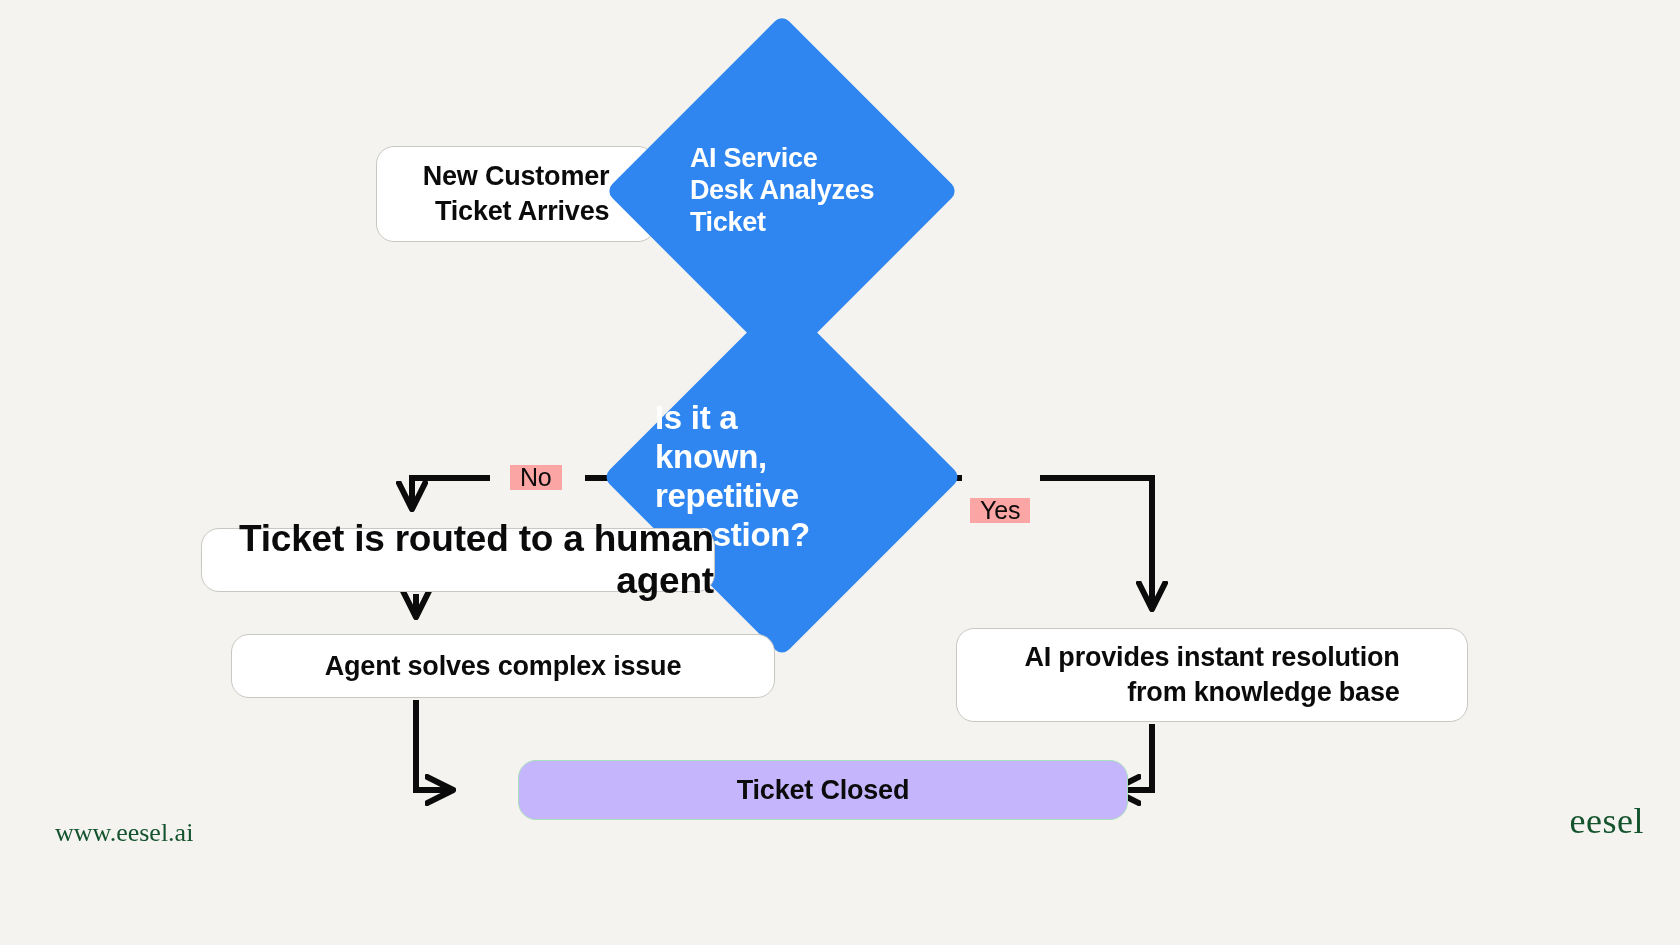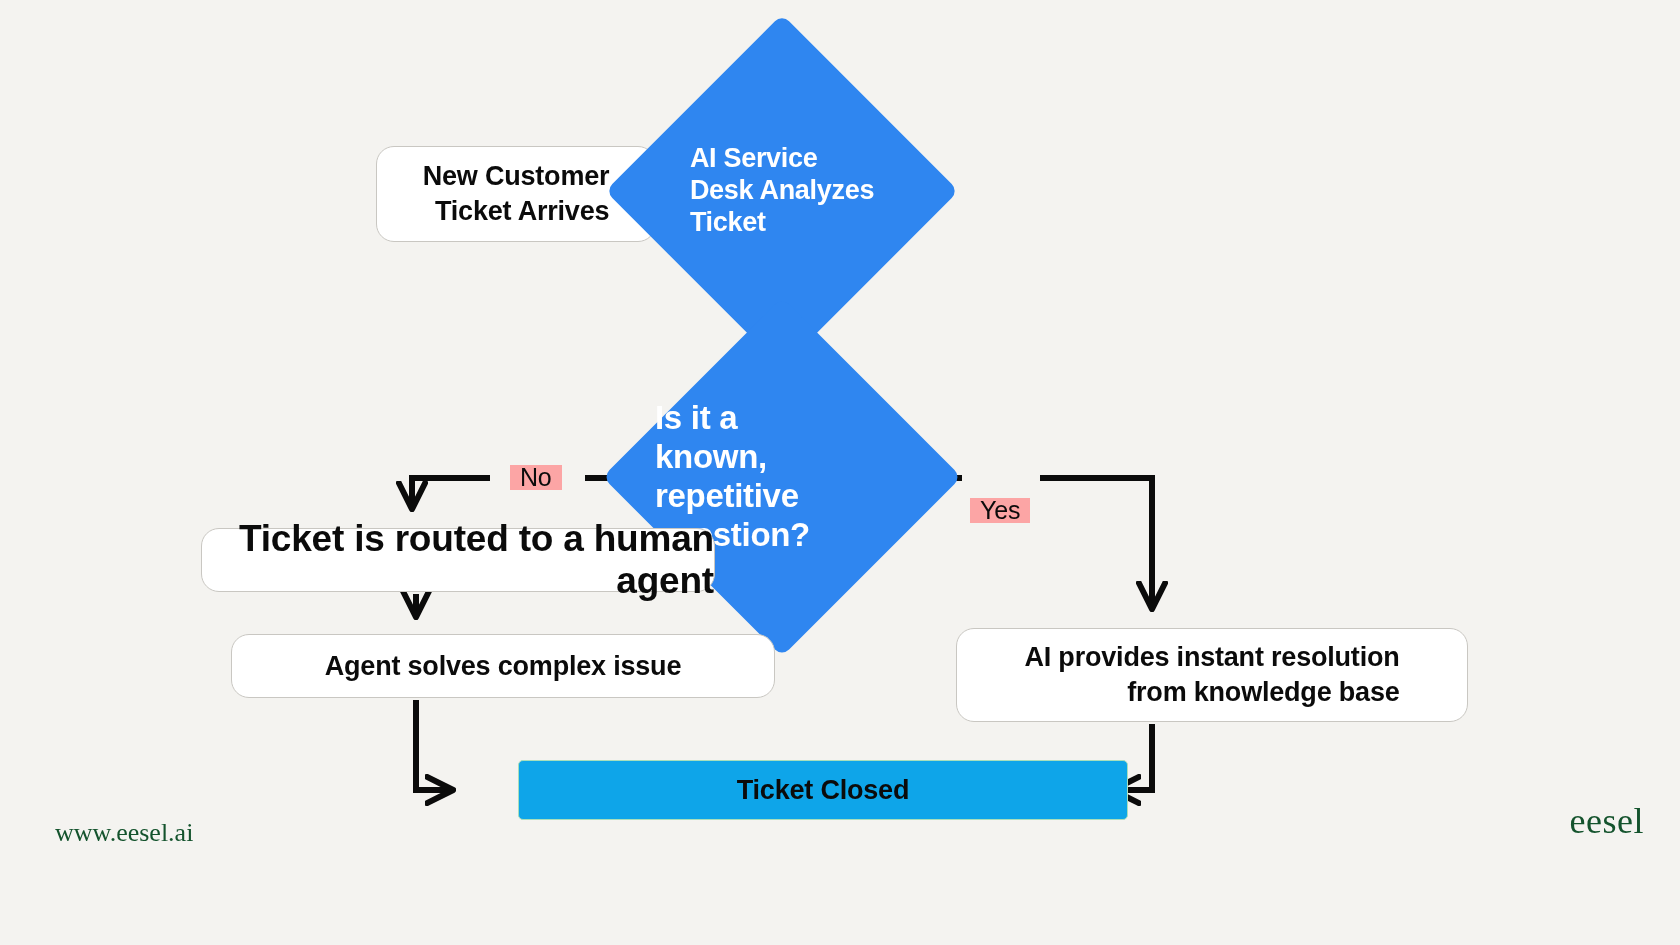--- a/index.html
+++ b/index.html
@@ -35,23 +35,23 @@
   }
   .box {
     background: #ffffff;
     border: 1.5px solid #c9c7c2;
     border-radius: 18px;
     color: #0b0b0b;
     font-weight: 700;
     letter-spacing: -0.2px;
   }
   .box-green {
-    background: #0ea5e9;
+    background: #c4b5fd;
     border: 1.5px solid #a8dfbb;
-    border-radius: 5px;
+    border-radius: 18px;
     color: #0b0b0b;
     font-weight: 700;
     letter-spacing: -0.2px;
   }
   .diamond-wrap {
     position: absolute;
   }
   .diamond-shape {
     position: absolute;
     left: 0;

